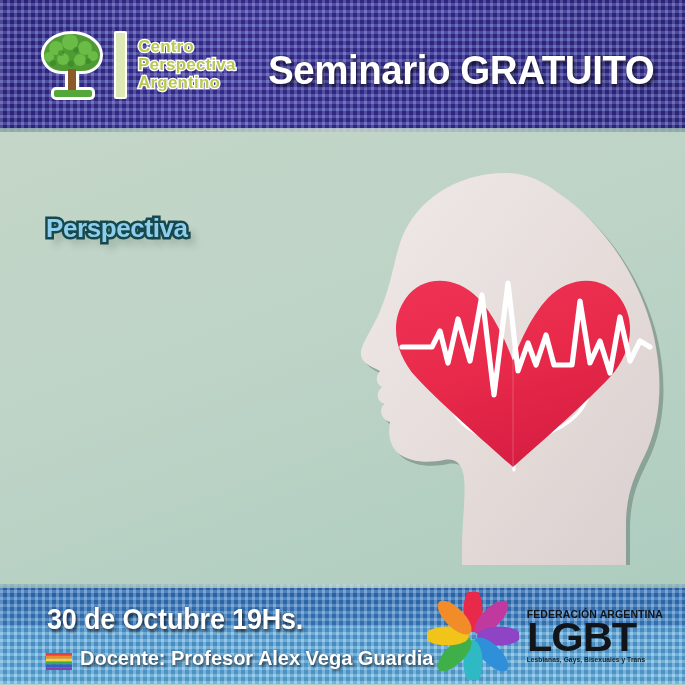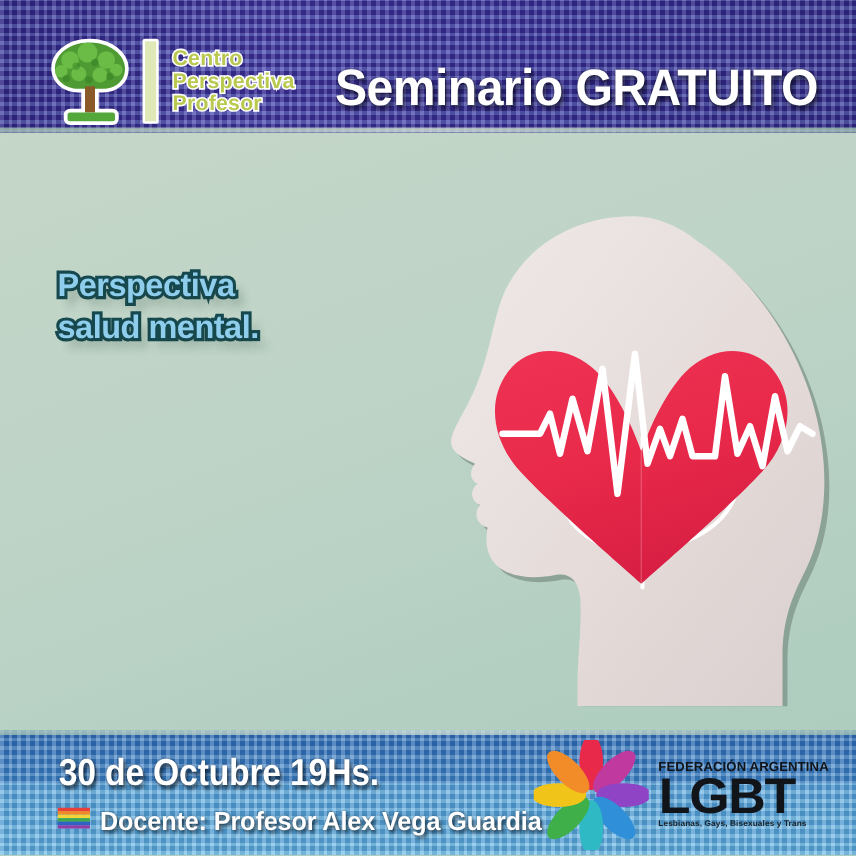--- a/index.html
+++ b/index.html
@@ -8,21 +8,21 @@
     font-family:"Liberation Sans", sans-serif;
     background:#bed3c5;
   }
   .poster{
     position:relative;width:685px;height:685px;overflow:hidden;
     background:linear-gradient(160deg,#c6d7c8 0%,#bed4c7 45%,#a9cbbd 100%);
   }
 
   
   .header{
-    position:absolute;left:0;top:0;width:685px;height:106px;
+    position:absolute;left:0;top:0;width:685px;height:132px;
     background:
       repeating-linear-gradient(90deg,
         rgba(255,255,255,.16) 0px, rgba(255,255,255,.16) 3px,
         rgba(0,0,0,.10) 3px, rgba(0,0,0,.10) 7px),
       repeating-linear-gradient(0deg,
         rgba(160,200,235,.22) 0px, rgba(160,200,235,.22) 3px,
         rgba(20,10,90,.30) 3px, rgba(20,10,90,.30) 7px),
       linear-gradient(100deg,#3a3296 0%,#4a3fae 30%,#4037a4 62%,#3b3496 100%);
     overflow:hidden;
     text-decoration:underline;
@@ -106,21 +106,21 @@
   .date-line{
     position:absolute;left:47px;top:18px;z-index:3;
     font-size:30px;font-weight:bold;color:#ffffff;
     transform:scaleX(.90);transform-origin:left center;
     letter-spacing:-0.2px;white-space:nowrap;
     text-shadow:2px 3px 3px rgba(0,0,0,.55),0 0 2px rgba(0,0,0,.45);
     font-family:"Liberation Sans", sans-serif;
   }
   .teacher-line{
     position:absolute;left:46px;top:62px;z-index:3;
-    display:flex;align-items:flex-start;gap:8px;white-space:nowrap;
+    display:flex;align-items:flex-end;gap:8px;white-space:nowrap;
   }
   .teacher-line .txt{
     font-size:21px;font-weight:bold;color:#ffffff;
     transform:scaleX(.96);transform-origin:left center;
     letter-spacing:-0.1px;
     text-shadow:2px 2px 3px rgba(0,0,0,.55),0 0 2px rgba(0,0,0,.4);
     font-family:"Liberation Sans", sans-serif;
   }
   .flag-ico{width:26px;height:17px;display:block;}
 
@@ -178,21 +178,21 @@
             <circle cx="33" cy="36" r="3"></circle>
           </g>
           <path d="M30 41 L30 62 L38 62 L38 41 Z" fill="#8a5a28"></path>
           <rect x="16" y="62" width="38" height="7" rx="2" fill="#54a83a"></rect>
         </svg>
       </div>
       <div class="logo-divider"></div>
       <div class="logo-words">
         <span>Centro</span>
         <span>Perspectiva</span>
-        <span>Profesor</span>
+        <span>Argentino</span>
       </div>
     </div>
 
     <div class="seminario">Seminario GRATUITO</div>
   </div>
 
   <div class="headwrap">
     <svg viewBox="0 0 310 400" xmlns="http://www.w3.org/2000/svg">
       <defs>
         <linearGradient id="headg" x1="0" y1="0" x2="1" y2="1">
@@ -253,21 +253,20 @@
 
         <path d="M155 196 L155 302" stroke="#ffffff" stroke-width="1" opacity=".22" fill="none"></path>
 
         <polyline points="44,182 74,182 82,166 90,198 100,154 112,196 124,130 136,230 150,118 160,206 170,178 178,200 188,170 196,200 214,200 222,136 232,198 242,176 252,208 262,152 272,196 282,176 292,182" fill="none" stroke="#ffffff" stroke-width="5.2" stroke-linejoin="round" stroke-linecap="round"></polyline>
       </g>
     </svg>
   </div>
 
   <div class="title">
     <div>Perspectiva</div>
-    <div>salud mental.</div>
   </div>
 
   <div class="footer">
 
     <div class="date-line">30 de Octubre 19Hs.</div>
 
     <div class="teacher-line">
       <svg class="flag-ico" viewBox="0 0 26 17">
         <rect x="0" y="0" width="26" height="2.84" fill="#e8403a"></rect>
         <rect x="0" y="2.84" width="26" height="2.84" fill="#f08a28"></rect>

